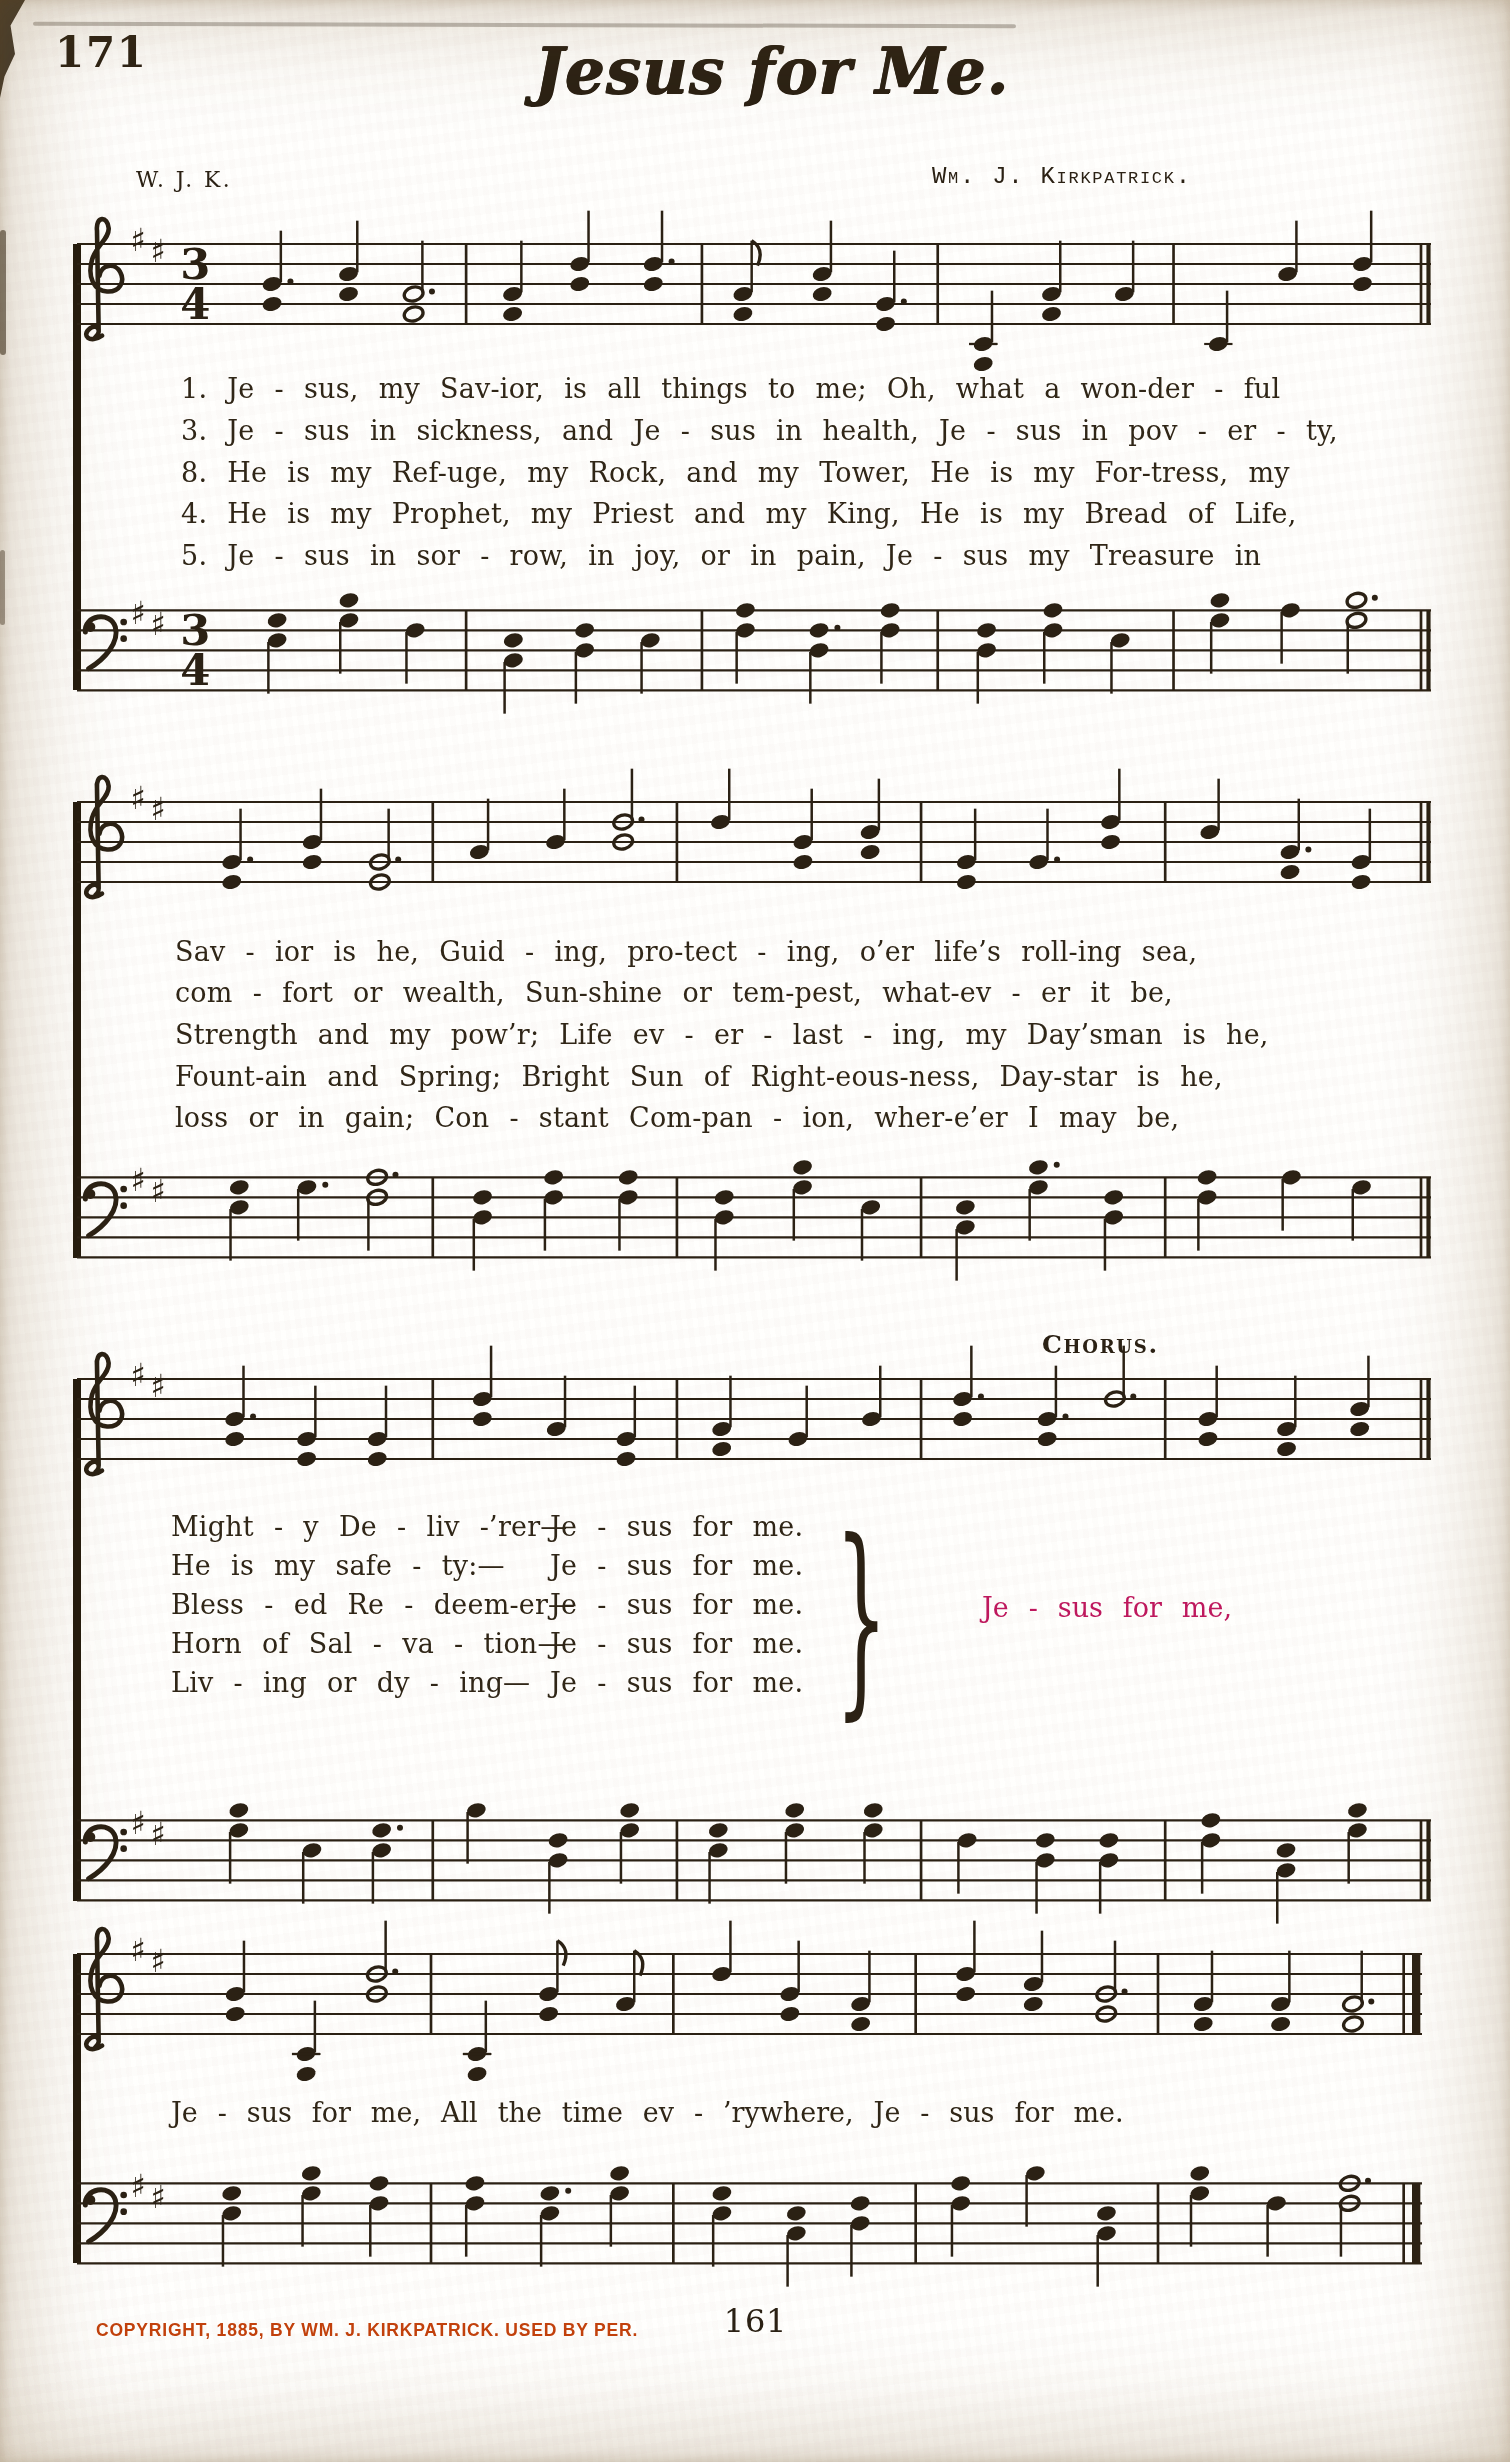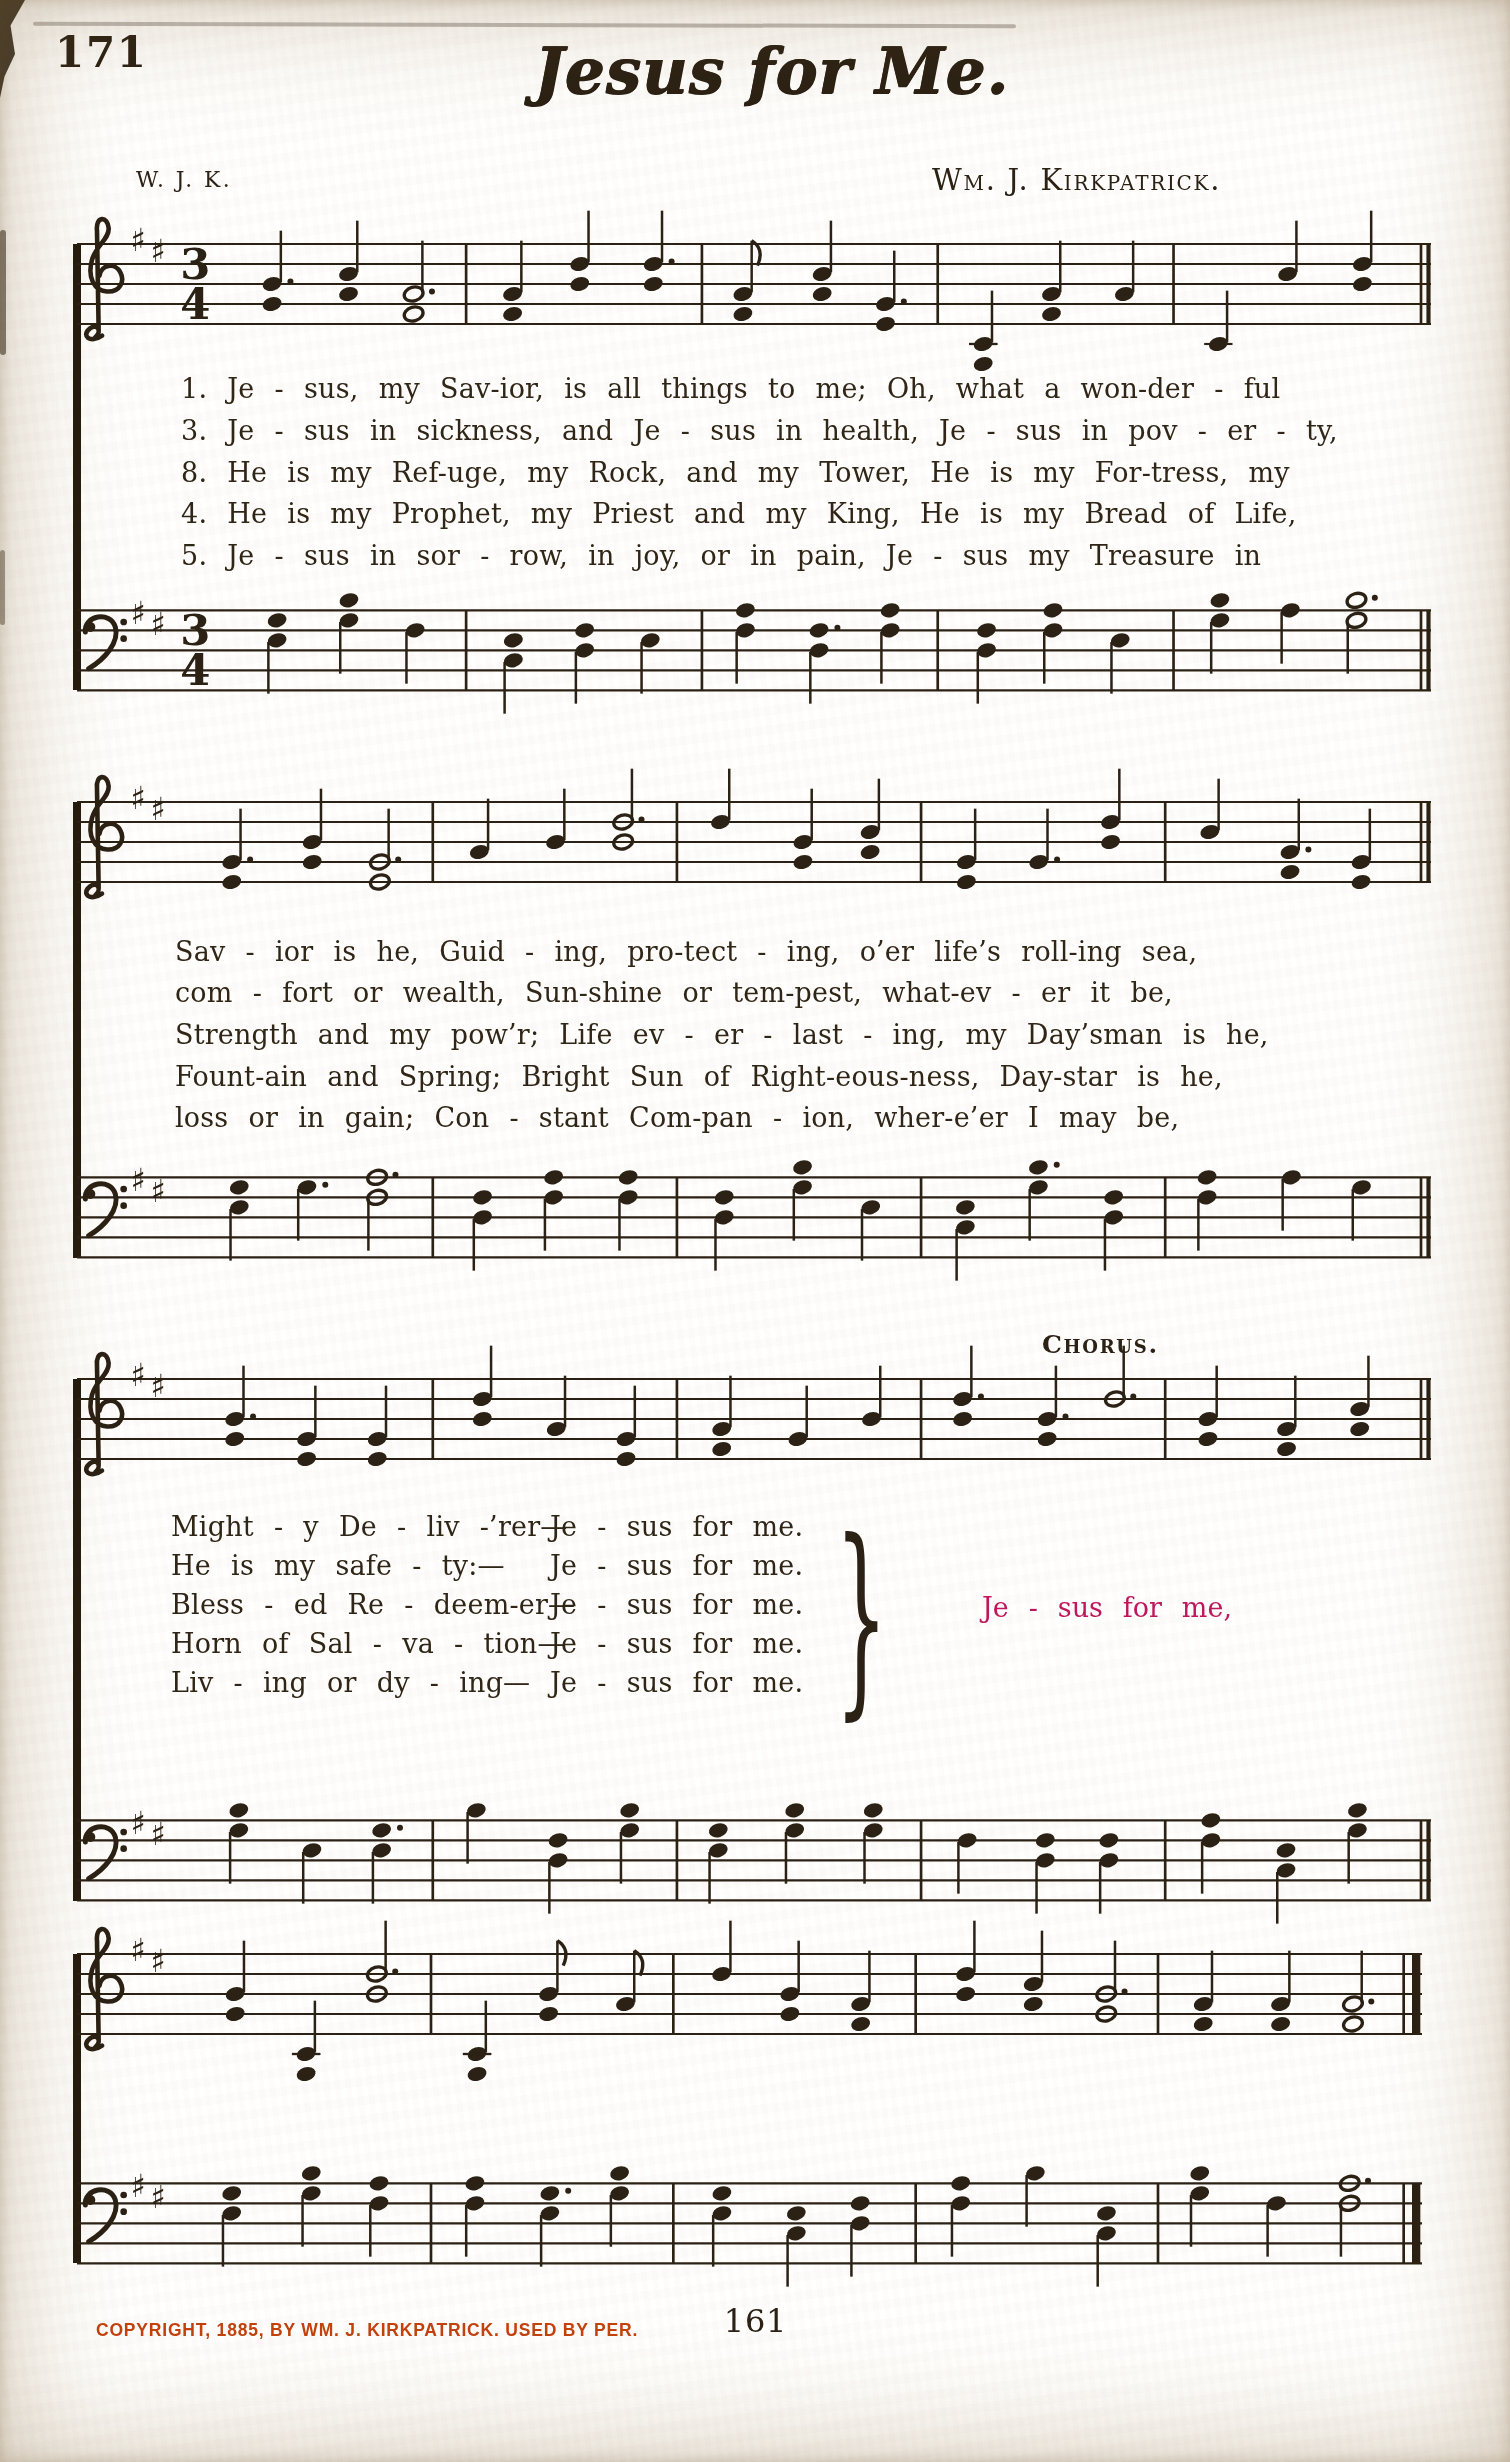--- a/index.html
+++ b/index.html
@@ -26,21 +26,21 @@
       clip-path:polygon(0 0,100% 0,42% 26%,60% 55%,18% 78%,0 100%);}
   .a2{top:230px;left:0;width:5.8px;height:125px;opacity:.55;border-radius:3.3px;}
   .a3{top:550px;left:0;width:5px;height:75px;opacity:.4;border-radius:3.3px;}
   .a4{top:23px;left:33px;width:983px;height:4.2px;opacity:.28;border-radius:2.5px;transform:rotate(.15deg);}
 
   .hymn-number{position:absolute;top:28px;left:55px;font-size:42px;font-weight:bold;letter-spacing:1.7px;}
   .title{position:absolute;top:18.3px;left:0;width:100%;margin:16px;text-align:center;
          font-size:63px;font-weight:bold;font-style:italic;letter-spacing:0.8px;
          text-shadow:1px 0 currentColor, 0 0.5px currentColor;}
   .author{position:absolute;top:167px;left:136px;font-size:21.7px;letter-spacing:2.5px;}
-  .composer{position:absolute;top:163px;left:932px;font-size:29px;font-variant:small-caps;letter-spacing:1.7px;}
+  .composer{position:absolute;top:163px;left:932px;font-size:24px;font-variant:small-caps;letter-spacing:1.7px;font-family:Liberation Mono, monospace;}
 
   .sysline{position:absolute;left:73px;width:7.5px;background:#241b0e;}
   .staff{position:absolute;overflow:visible;}
 
   .lyric{position:absolute;font-size:27px;letter-spacing:0.2px;word-spacing:.42em;white-space:nowrap;color:#302617;}
   .verses .lyric{left:171px;margin-left:10px;}
   .conts  .lyric{left:175px;}
 
   .chorus-label{position:absolute;top:1330px;left:998px;font-size:25px;font-variant:small-caps;letter-spacing:1.7px;font-weight:bold;margin-left:44px;}
   .chorus-row{position:absolute;left:171px;width:675px;display:flex;white-space:nowrap;
@@ -634,19 +634,20 @@
     </div>
     <div class="chorus-row" style="top:1667px">
       <span class="cl">Liv - ing  or   dy - ing—</span>
       <span class="cr">Je - sus  for  me.</span>
     </div>
   </div>
 
   <div class="chorus-brace">}</div>
   <div class="chorus-refrain">Je - sus  for  me,</div>
 
+  <div class="final-line">Je - sus  for  me,   All  the time  ev - ’rywhere, Je - sus  for  me.</div>
 
   <div class="copyright">COPYRIGHT, 1885, BY WM. J. KIRKPATRICK. USED BY PER.</div>
   <div class="page-number">161</div>
 
   <div class="vignette"></div>
 </div>
 
 
 </body></html>

